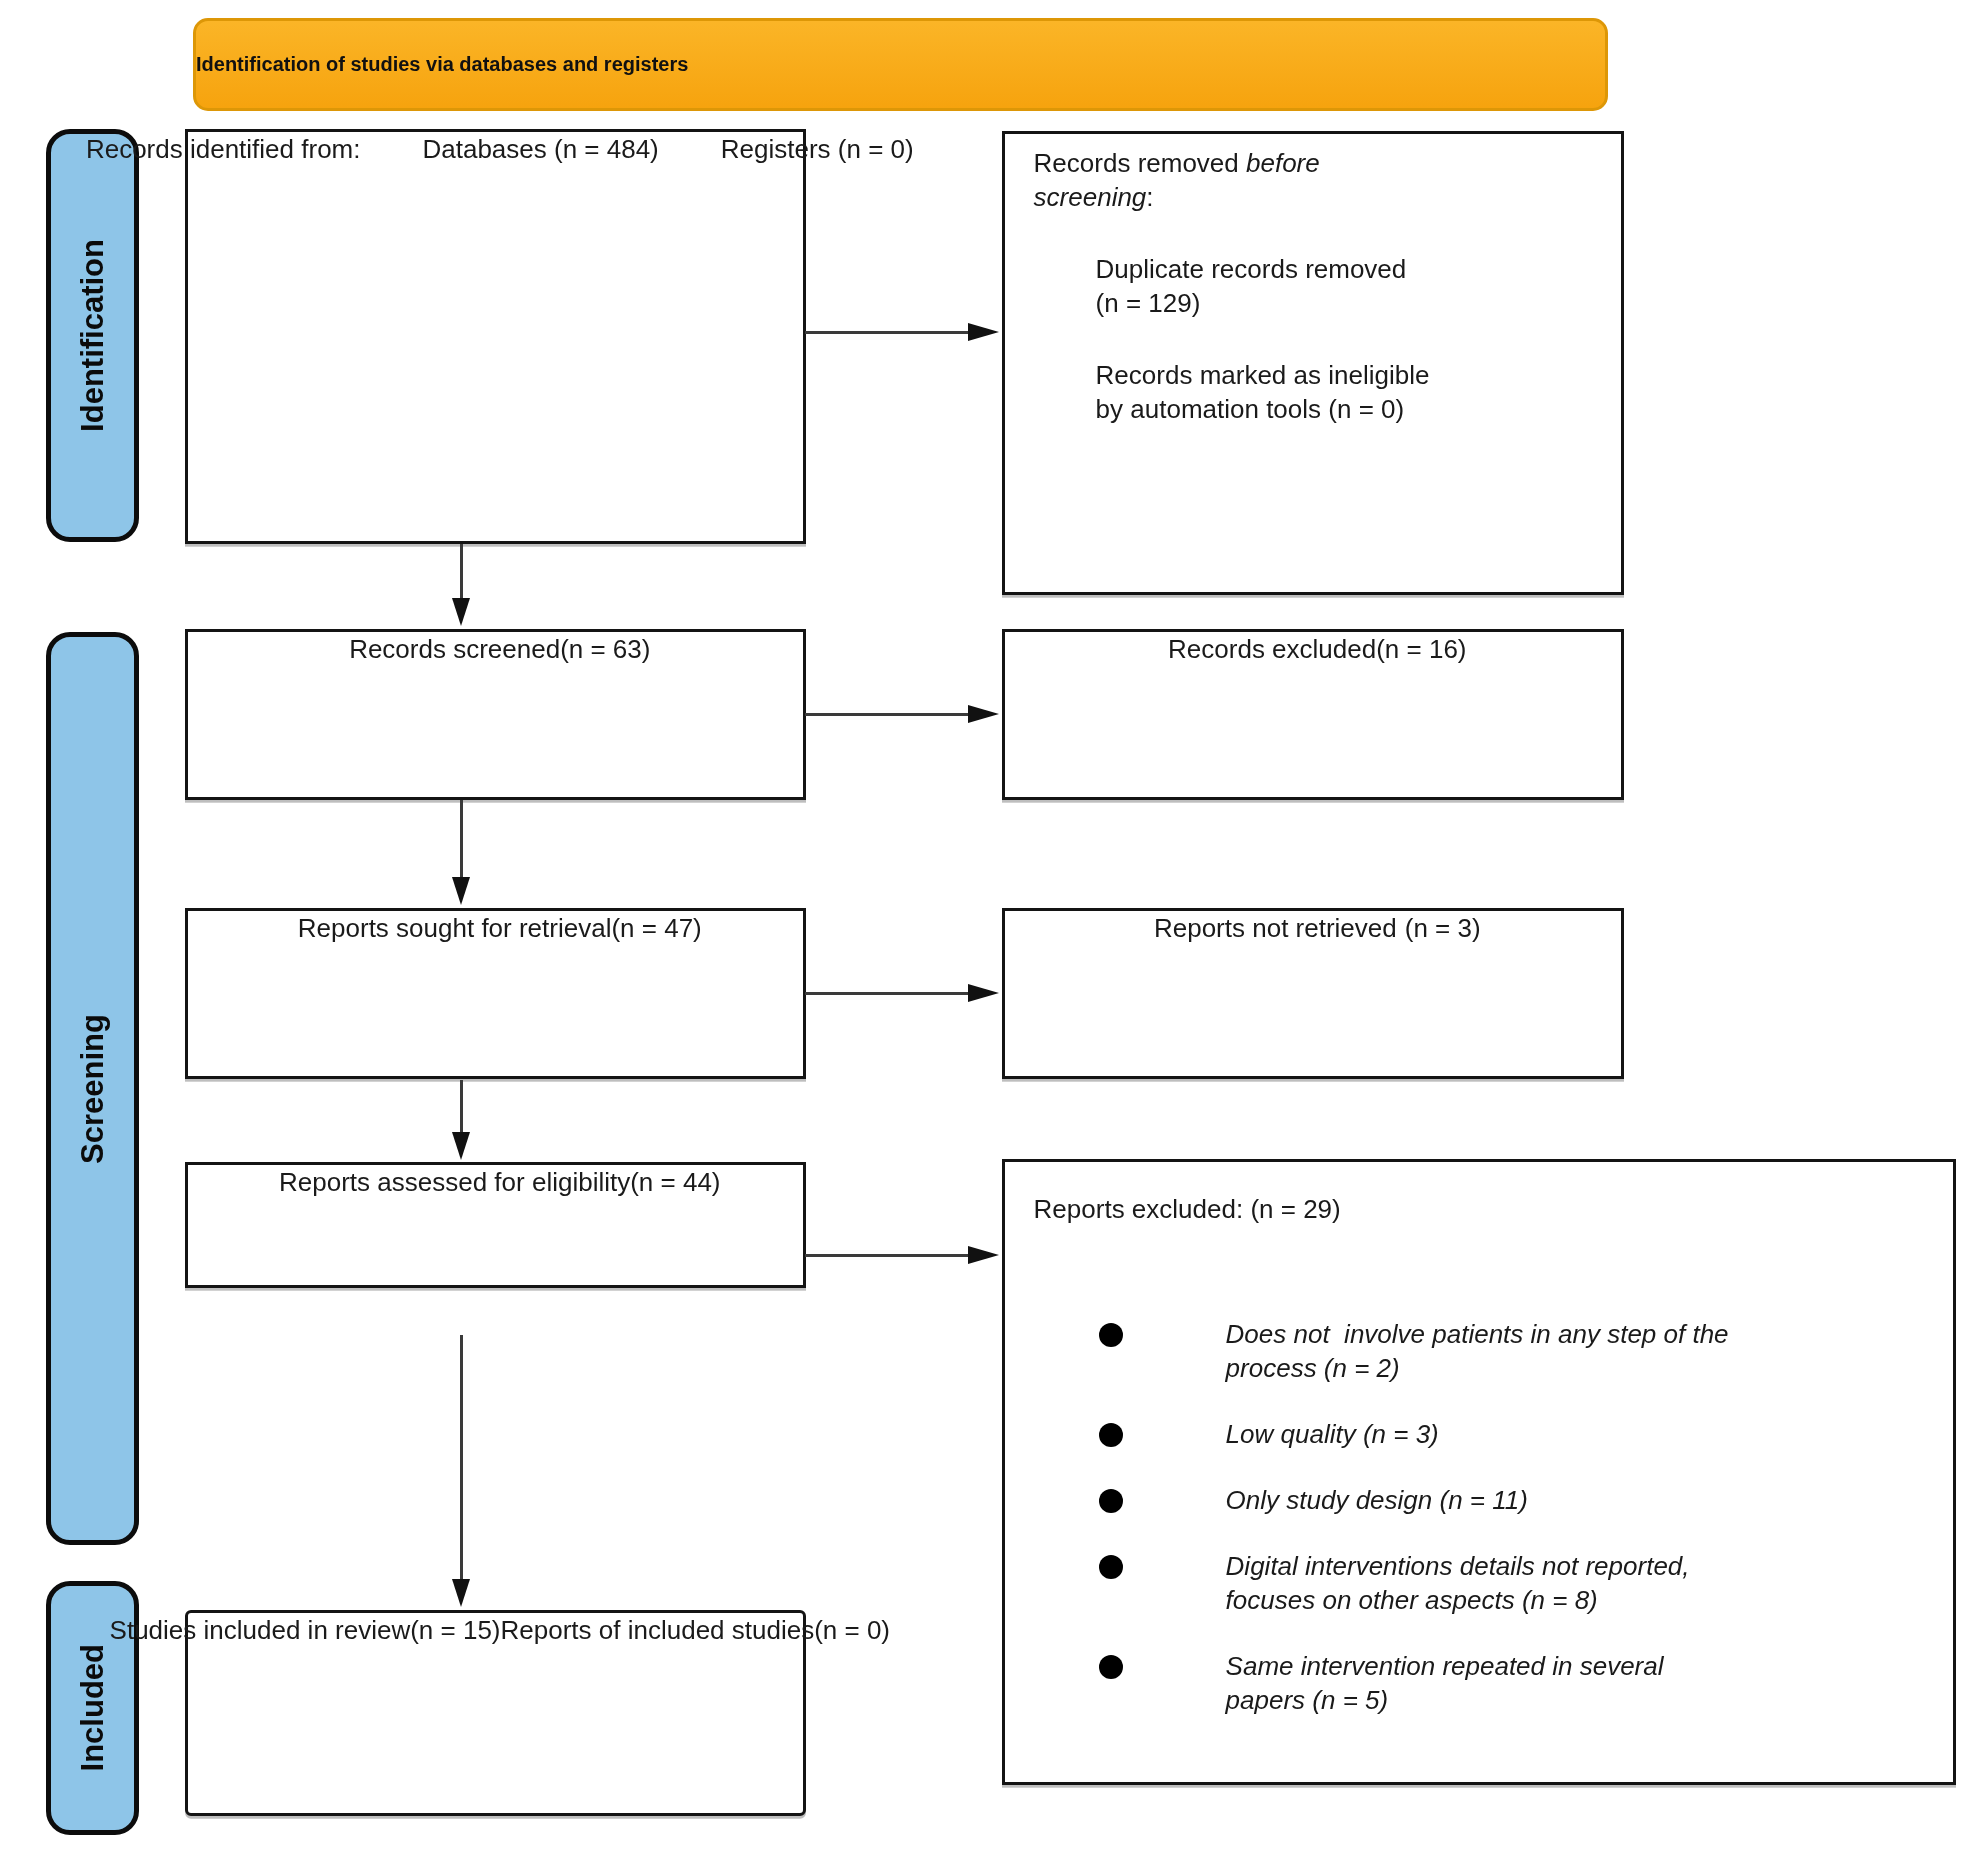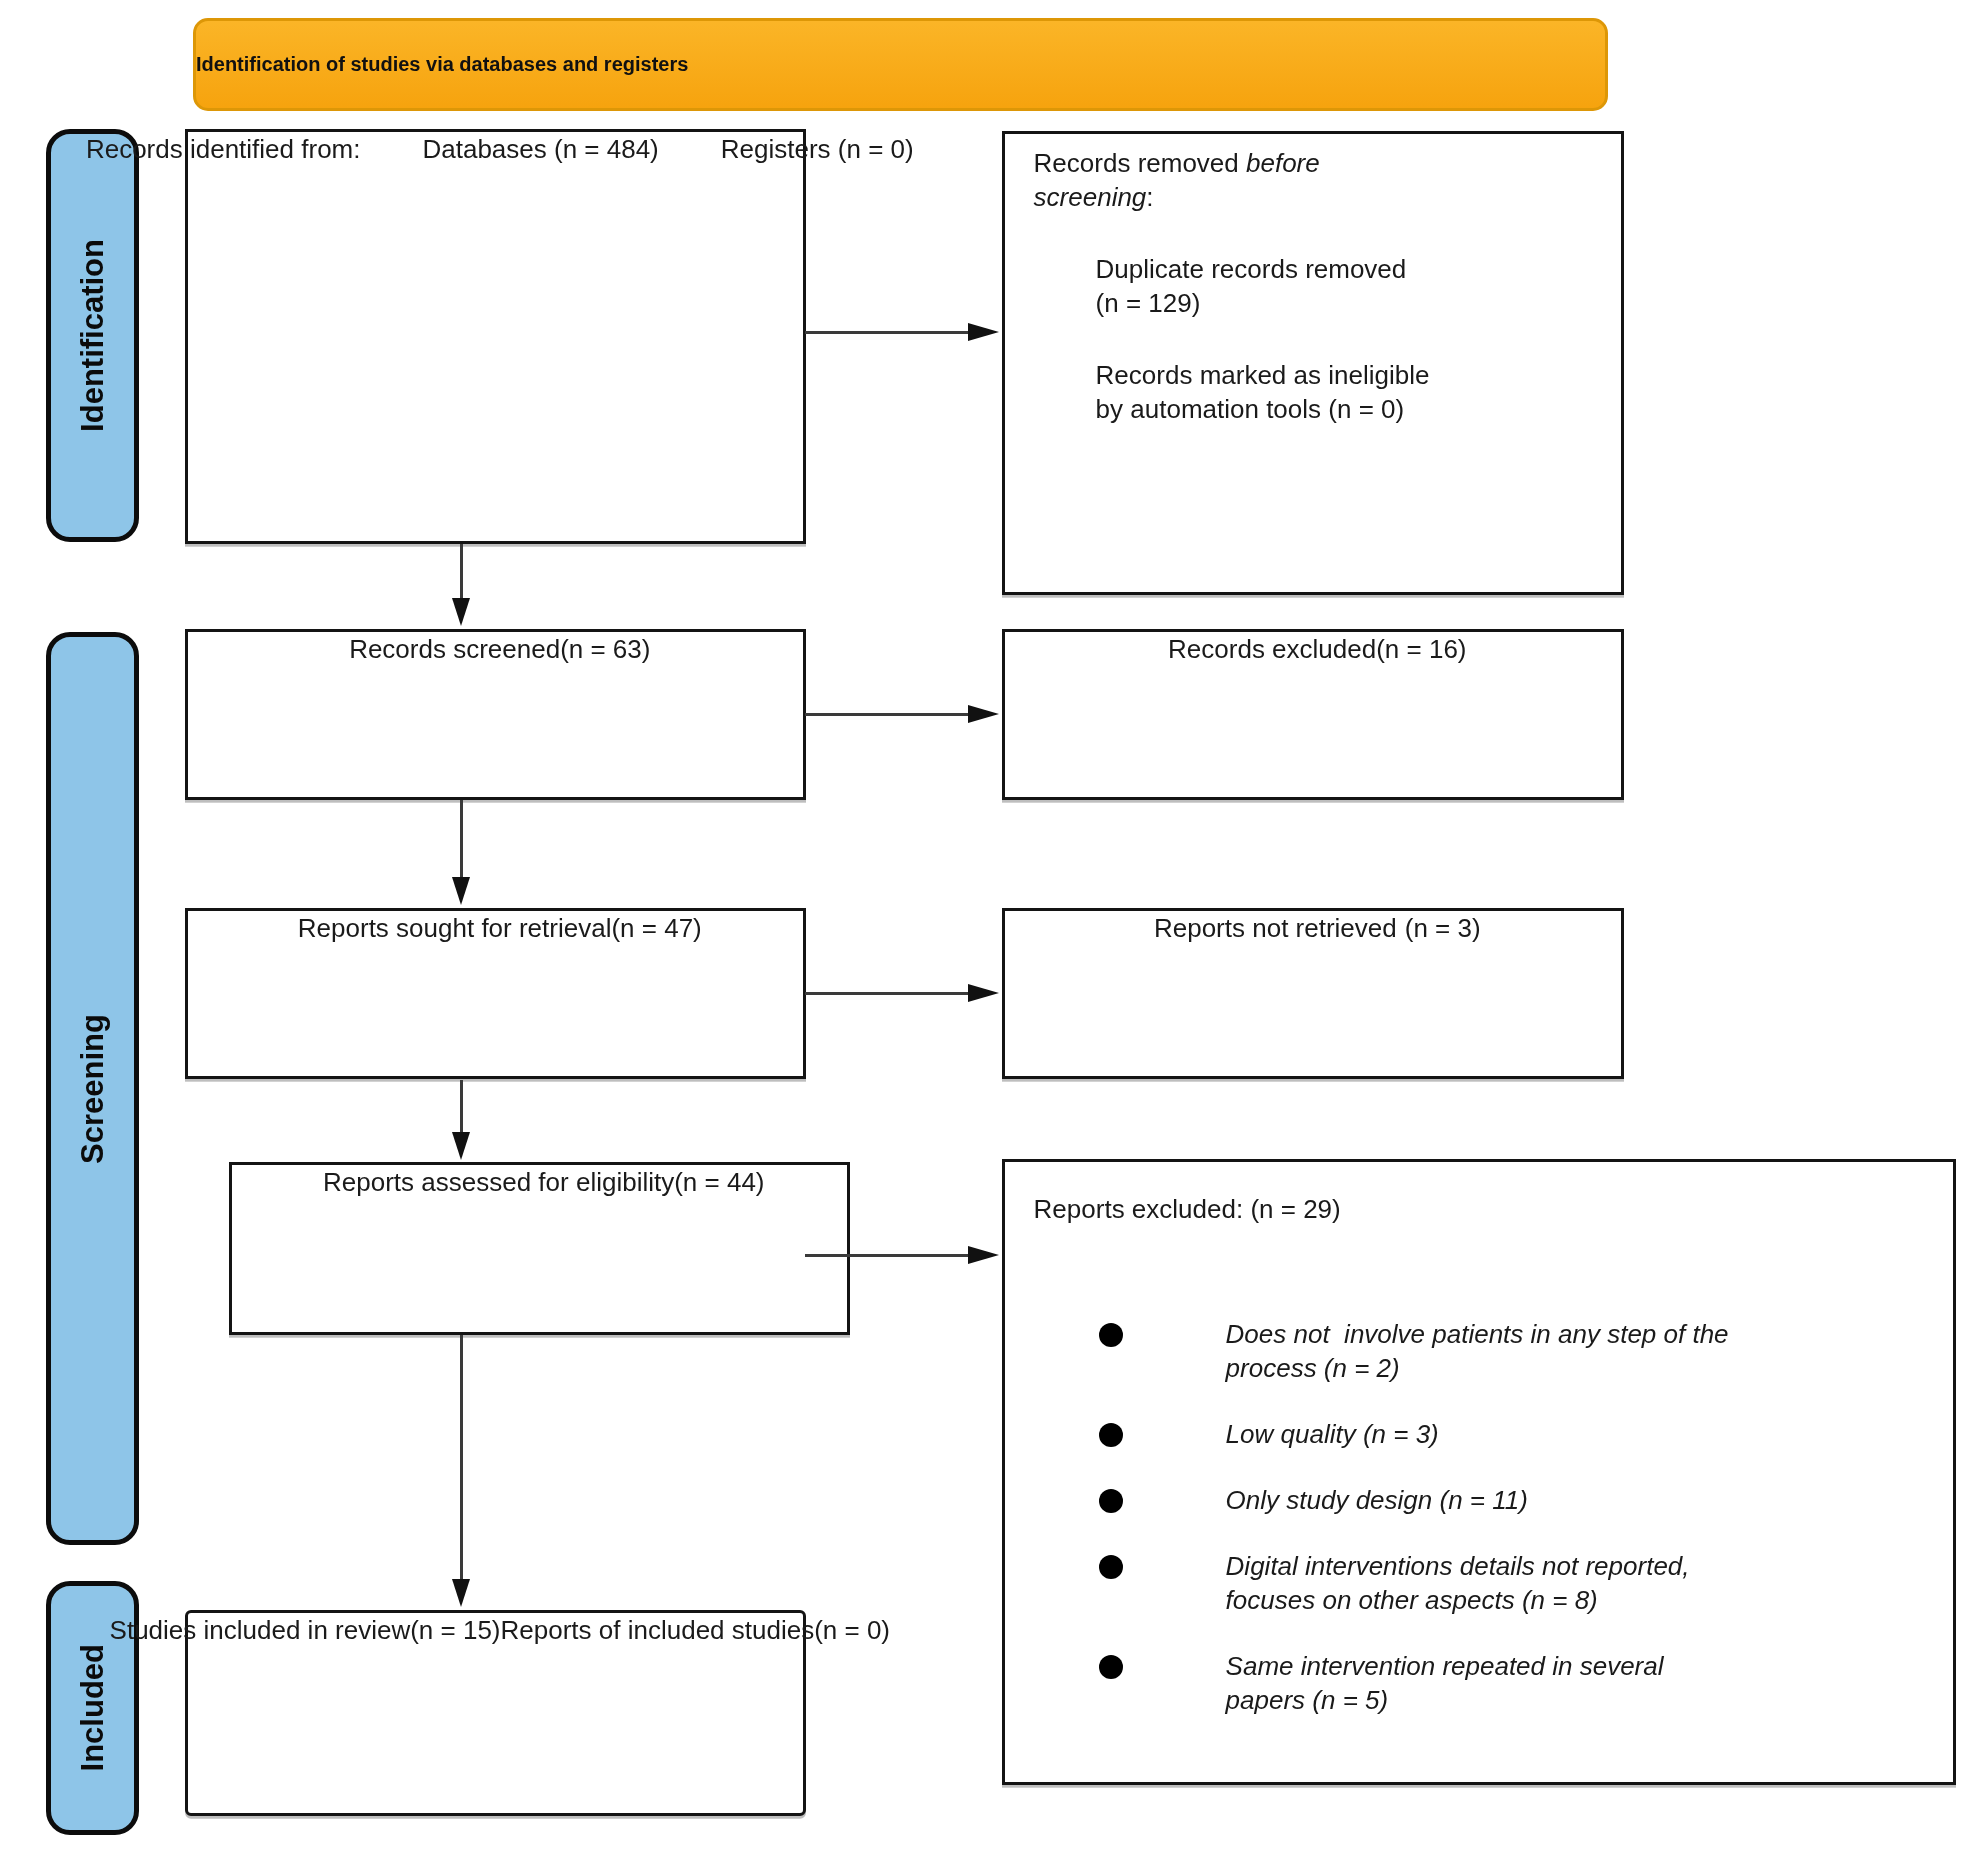--- a/index.html
+++ b/index.html
@@ -37,21 +37,21 @@
     box-shadow:0 2.7px 0 rgba(110,110,110,0.45);
   }
   .vcenter{display:flex;flex-direction:row;justify-content:center;}
   .padded{padding-left:28.6px;padding-right:20px;}
   .line{white-space:pre;}
   .indent{margin-left:62px;}
 
   .box-records-identified{left:185px;top:129px;width:621px;height:415px;}
   .box-records-screened{left:185px;top:629px;width:621px;height:171px;}
   .box-reports-sought{left:185px;top:908px;width:621px;height:171px;}
-  .box-reports-assessed{left:185px;top:1162px;width:621px;height:173px;margin-left:44px;}
+  .box-reports-assessed{left:185px;top:1162px;width:621px;height:126px;}
   .box-studies-included{left:185px;top:1610px;width:621px;height:206px;border-radius:6px;}
 
   .box-records-removed{left:1002px;top:131px;width:622px;height:464px;padding-top:12px;}
   .box-records-excluded{left:1002px;top:629px;width:622px;height:171px;}
   .box-reports-not-retrieved{left:1002px;top:908px;width:622px;height:171px;gap:8px;}
   .box-reports-excluded{left:1002px;top:1159px;width:954px;height:626px;padding-top:30px;}
 
   .removed-item{margin-left:62px;margin-top:38px;}
   .italic{font-style:italic;}
 

